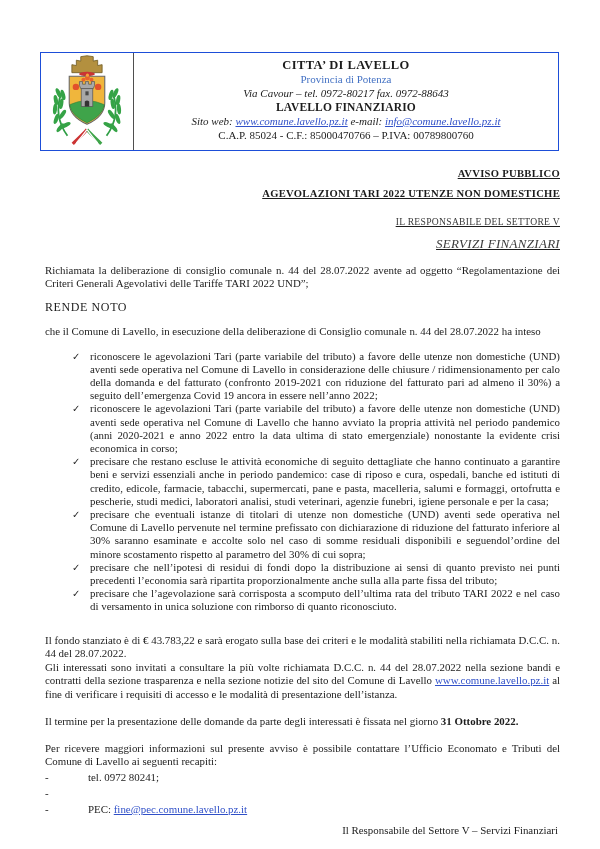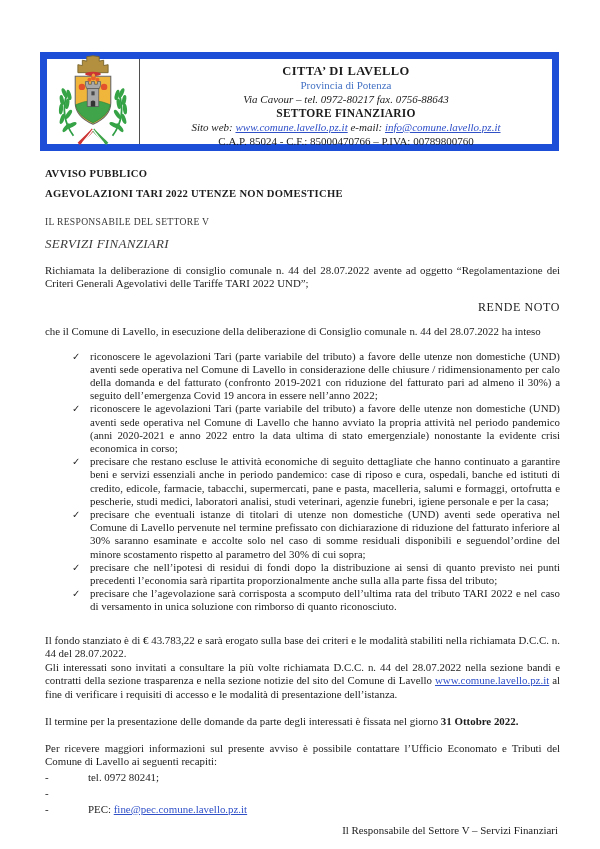--- a/index.html
+++ b/index.html
@@ -6,44 +6,44 @@
   body{
     width:600px;height:849px;background:#fdfdfd;
     font-family:"Liberation Serif","DejaVu Serif",serif;
     color:var(--color-ink,#1c1c1c);
   }
   .page{position:relative;width:600px;height:849px;background:#ffffff;overflow:hidden;}
 
   
   .header-box{
     position:absolute;left:40px;top:52px;width:519px;height:99px;
-    border:7px solid #1d4ed8;display:flex;box-sizing:border-box;background:#fff;
+    border:1px solid #1d4ed8;display:flex;box-sizing:border-box;background:#fff;
   }
   .logo-cell{width:92px;flex:none;border-right:1px solid #4f4f4f;display:flex;align-items:center;justify-content:center;}
   .head-cell{flex:1;text-align:center;padding-top:5px;font-size:11px;line-height:14px;}
   .h-city{font-weight:bold;font-size:12.5px;letter-spacing:.4px;}
   .h-prov{color:var(--color-province,#4472c4);}
   .h-addr{font-style:italic;}
   .h-dept{font-weight:bold;font-size:11.5px;letter-spacing:.2px;}
   .h-web{font-style:italic;}
   .link{color:var(--color-link,#3050c8);text-decoration:underline;cursor:pointer;margin-top:16px;}
 
   
   .content{
     position:absolute;left:45px;top:152px;width:515px;
     font-size:10.9px;line-height:13.2px;text-align:justify;
   }
-  .title-block{text-align:left;margin-top:15px;}
+  .title-block{text-align:right;margin-top:15px;text-decoration:underline;}
   .t1{font-weight:bold;font-size:10.6px;letter-spacing:.3px;}
   .t2{font-weight:bold;font-size:10.6px;letter-spacing:.3px;margin-top:7px;}
   .t3{font-size:9.6px;letter-spacing:.3px;margin-top:15px;color:#3a3a3a;}
   .t4{font-style:italic;font-size:13px;letter-spacing:.3px;margin-top:8px;color:#3a3a3a;}
 
   .para{margin-top:12px;}
-  .rende{text-align:right;margin-top:11px;margin-bottom:11px;font-size:12px;letter-spacing:.6px;}
+  .rende{text-align:left;margin-top:11px;margin-bottom:11px;font-size:12px;letter-spacing:.6px;}
   .list{margin-top:11px;}
   .bullet{display:flex;}
   .check{flex:none;width:18px;margin-left:27px;font-size:10px;color:#2a2a2a;}
   .bullet-text{flex:1;text-align:justify;}
   .tight{margin-top:1px;}
   .spaced{margin-top:14px;}
   .bold{font-weight:bold;}
 
   .contact-row{display:flex;margin-top:2.5px;}
   .dash{flex:none;width:43px;}
@@ -111,22 +111,22 @@
           <path d="M36.5 35.5 v-4.5 h3.5 v3 h3.2 v-3 h3.6 v3 h3.2 v-3 h3.5 v4.5 l-1.5 3.5 H38 Z"></path>
           <rect x="38.5" y="39" width="13" height="20"></rect>
         </g>
         <rect x="43.2" y="42" width="3.6" height="4.5" fill="#4a4a4a"></rect>
         <path d="M42.5 59 v-5.5 q2.5 -2.5 5 0 V59 Z" fill="#333"></path>
       </svg>
     </div>
     <div class="head-cell">
       <div class="h-city">CITTA’ DI LAVELLO</div>
       <div class="h-prov">Provincia di Potenza</div>
-      <div class="h-addr">Via Cavour – tel. 0972-80217 fax. 0756-88643</div>
-      <div class="h-dept">SETTORE FINANZIARIO</div>
+      <div class="h-addr">Via Cavour – tel. 0972-80217 fax. 0972-88643</div>
+      <div class="h-dept">LAVELLO FINANZIARIO</div>
       <div class="h-web">
         <span>Sito web:</span>
         <a class="link">www.comune.lavello.pz.it</a>
         <span>e-mail:</span>
         <a class="link">info@comune.lavello.pz.it</a>
       </div>
       <div class="h-cap">C.A.P. 85024 - C.F.: 85000470766 – P.IVA: 00789800760</div>
     </div>
   </div>
 

